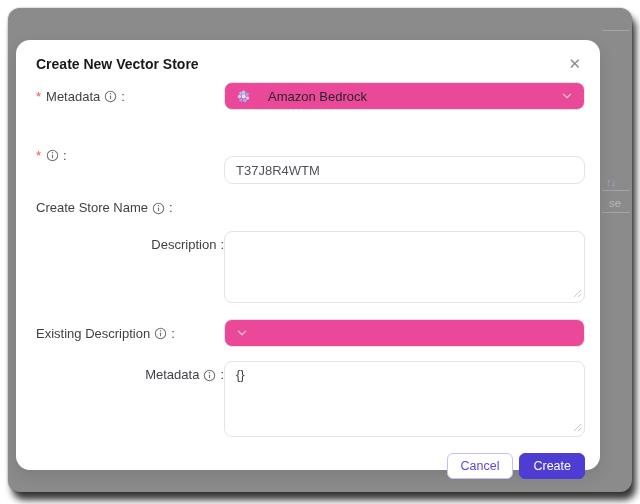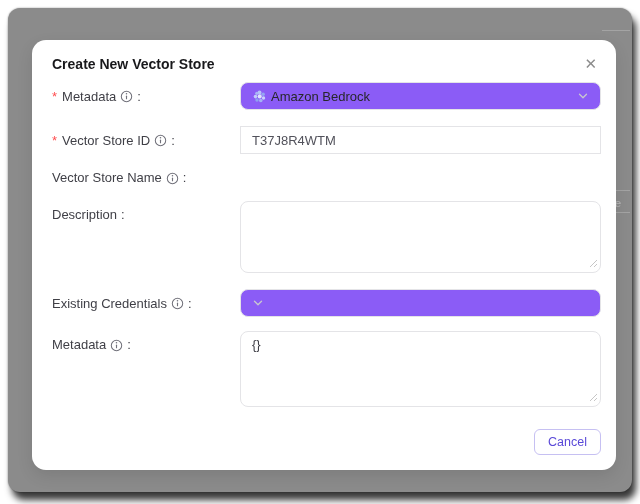--- a/index.html
+++ b/index.html
@@ -18,62 +18,62 @@
   
   .bg-right { position: absolute; top: 0; right: 2px; width: 28px; height: 100%; overflow: hidden; }
   .bg-line { position: absolute; left: 0; width: 28px; height: 1px; background: rgba(255,255,255,0.22); }
   .bg-line.l1 { top: 22px; }
   .bg-line.l2 { top: 182px; }
   .bg-line.l3 { top: 204px; }
   .bg-sort { position: absolute; top: 168px; left: 4px; font-size: 11px; color: #a6a6cd; letter-spacing: -1px; }
   .bg-se   { position: absolute; top: 189px; left: 7px; font-size: 11.5px; color: #b8b8b8; }
 
   .modal {
-    position: absolute; left: 24px; top: 32px;
+    position: absolute; left: 8px; top: 32px;
     width: 584px; height: 430px;
     background: #ffffff;
     border-radius: 14px;
     padding: 12px 15px 15px 20px;
     display: flex; flex-direction: column;
     box-shadow: 0 6px 16px rgba(0,0,0,0.10);
   }
   .modal-header { display: flex; justify-content: space-between; align-items: flex-start; margin-bottom: 10px; }
   .modal-title { font-size: 14px; font-weight: 700; color: #18181b; padding-top: 4px; }
   .close-btn {
     background: none; border: none; font-size: 15px; color: #8c8c8c;
     line-height: 1; cursor: pointer; padding: 4px 4px 0 0;
     font-family: "Liberation Sans", sans-serif;
   }
   .row { display: flex; align-items: center; margin-bottom: 16px; }
   .row.mb14 { margin-bottom: 14px; }
   .row.align-top { align-items: flex-start; }
-  .row.align-top .label-col { padding-top: 6px; }
+  .row.align-top .label-col { padding-top: 6px; justify-content: flex-end; }
   .label-col {
     flex: 0 0 188px; width: 188px;
     display: flex; align-items: center; gap: 4px;
     font-size: 13px; color: #3f3f46;
   }
   .req { color: #ff4d4f; font-size: 13px; margin-right: 1px; }
   .info-icon { display: inline-flex; align-items: center; margin-top: 1px; cursor: pointer; }
   .colon { color: #3f3f46; }
   .control-col { flex: 1; min-width: 0; }
   .select-box {
     height: 28px; border: 1px solid #e4e4e7; border-radius: 8px;
-    display: flex; align-items: center; gap: 4px;
+    display: flex; align-items: center; gap: 17px;
     padding: 0 11px; font-size: 13px; color: #27272a;
-    background: #8b5cf6; cursor: pointer;
+    background: #ec4899; cursor: pointer;
   }
   .select-value { flex: 1; white-space: nowrap; overflow: hidden; }
   .chevron { display: inline-flex; align-items: center; }
   .text-input {
     width: 100%; height: 28px;
-    border: 1px solid #e4e4e7; border-radius: 0;
+    border: 1px solid #e4e4e7; border-radius: 9px;
     padding: 0 11px; font-size: 13px; color: #52525b;
     font-family: "Liberation Sans", sans-serif;
-    outline: none; background: #fff;
+    outline: none; background: #fff; margin-top: 30px;
   }
   .ta-wrap { position: relative; }
   .textarea {
     display: block; width: 100%;
     border: 1px solid #e4e4e7; border-radius: 8px;
     padding: 5px 11px; font-size: 13px; color: #3f3f46;
     font-family: "Liberation Sans", sans-serif;
     resize: none; outline: none; background: #fff;
   }
   .ta-desc { height: 72px; }
@@ -141,38 +141,37 @@
                 <path d="M2.5 4.3 L6 7.8 L9.5 4.3" fill="none" stroke="#c9c9ce" stroke-width="1.3" stroke-linecap="round" stroke-linejoin="round"></path>
               </svg>
           </span>
         </div>
       </div>
     </div>
 
     <div class="row">
       <div class="label-col">
         <span class="req">*</span>
-        <span>Vector Store ID</span>
         <span class="info-icon">
           <svg width="13" height="13" viewBox="0 0 14 14">
               <circle cx="7" cy="7" r="5.6" fill="none" stroke="#71717a" stroke-width="1.1"></circle>
               <rect x="6.4" y="6" width="1.2" height="4" rx="0.6" fill="#71717a"></rect>
               <circle cx="7" cy="4.1" r="0.85" fill="#71717a"></circle>
             </svg>
         </span>
         <span class="colon">:</span>
       </div>
       <div class="control-col">
         <input class="text-input" type="text" value="T37J8R4WTM" style="">
       </div>
     </div>
 
     <div class="row">
       <div class="label-col">
-        <span>Vector Store Name</span>
+        <span>Create Store Name</span>
         <span class="info-icon">
           <svg width="13" height="13" viewBox="0 0 14 14">
               <circle cx="7" cy="7" r="5.6" fill="none" stroke="#71717a" stroke-width="1.1"></circle>
               <rect x="6.4" y="6" width="1.2" height="4" rx="0.6" fill="#71717a"></rect>
               <circle cx="7" cy="4.1" r="0.85" fill="#71717a"></circle>
             </svg>
         </span>
         <span class="colon">:</span>
       </div>
     </div>
@@ -189,21 +188,21 @@
             <svg width="9" height="9" viewBox="0 0 9 9">
                 <path d="M8 1 L1 8 M8 5 L5 8" stroke="#c6c6c6" stroke-width="1"></path>
               </svg>
           </span>
         </div>
       </div>
     </div>
 
     <div class="row mb14">
       <div class="label-col">
-        <span>Existing Credentials</span>
+        <span>Existing Description</span>
         <span class="info-icon">
           <svg width="13" height="13" viewBox="0 0 14 14">
               <circle cx="7" cy="7" r="5.6" fill="none" stroke="#71717a" stroke-width="1.1"></circle>
               <rect x="6.4" y="6" width="1.2" height="4" rx="0.6" fill="#71717a"></rect>
               <circle cx="7" cy="4.1" r="0.85" fill="#71717a"></circle>
             </svg>
         </span>
         <span class="colon">:</span>
       </div>
       <div class="control-col">
@@ -236,16 +235,17 @@
             <svg width="9" height="9" viewBox="0 0 9 9">
                 <path d="M8 1 L1 8 M8 5 L5 8" stroke="#c6c6c6" stroke-width="1"></path>
               </svg>
           </span>
         </div>
       </div>
     </div>
 
     <div class="footer">
       <button class="btn btn-cancel">Cancel</button>
+      <button class="btn btn-create">Create</button>
     </div>
 
   </div>
 </div>
 
 </body></html>

